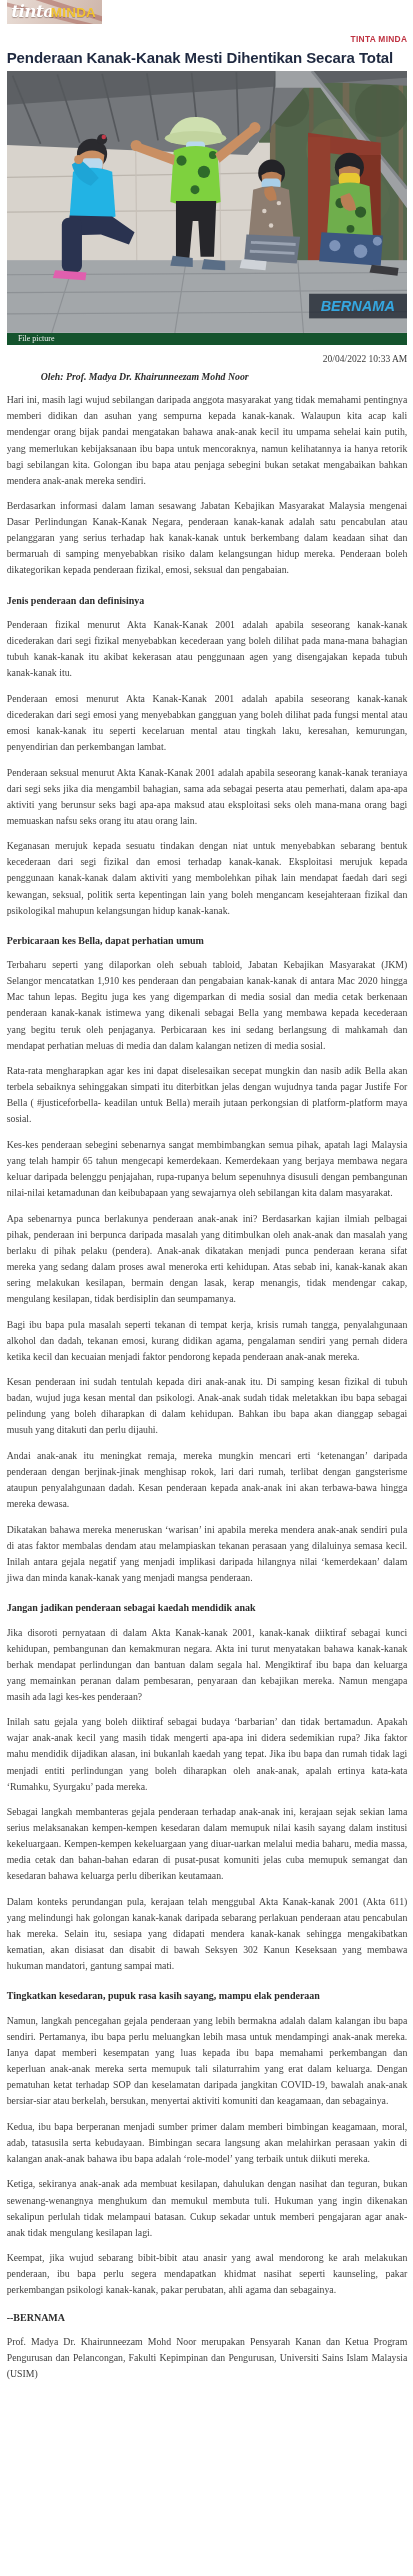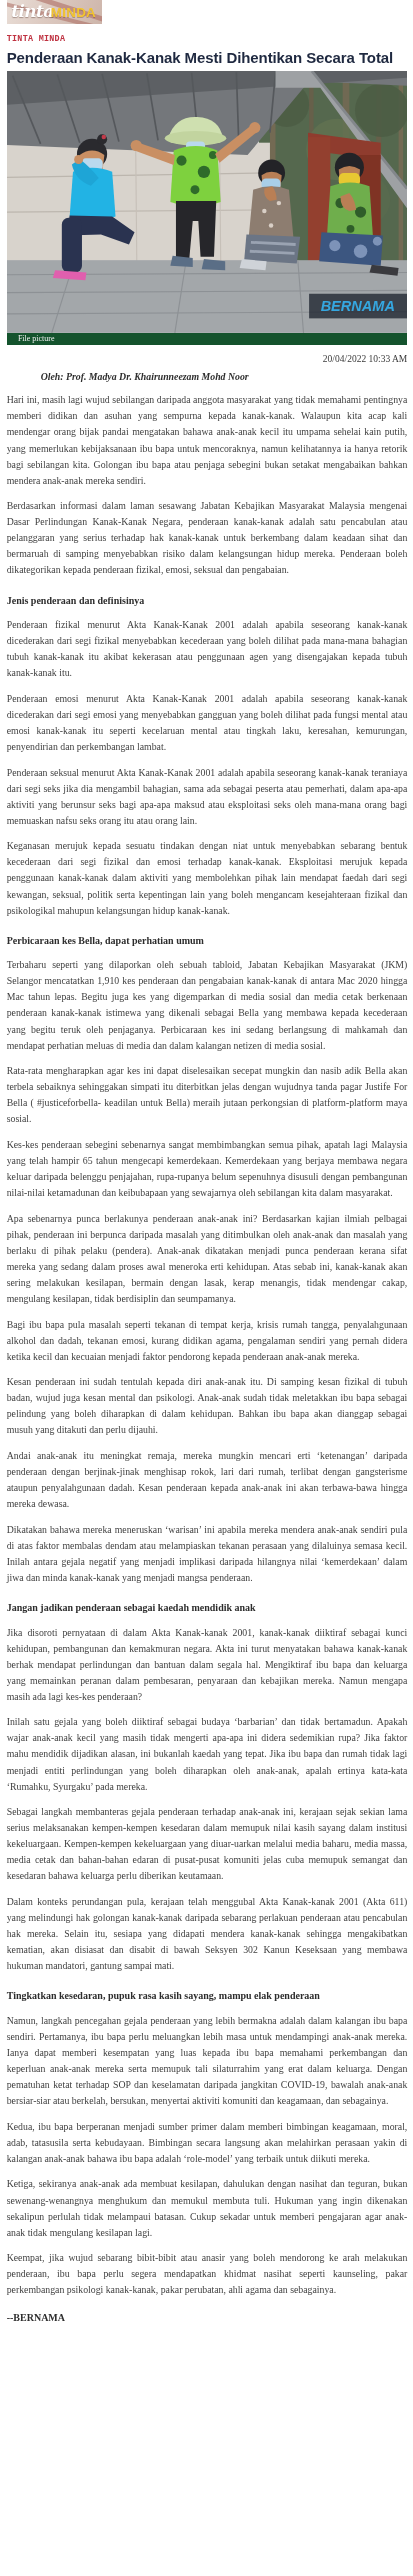--- a/index.html
+++ b/index.html
@@ -7,21 +7,21 @@
   .page{padding:0 6.7px;}
 
   
   .logo{position:relative;width:95px;height:24px;overflow:hidden;background:linear-gradient(115deg,#e9ded7 0%,#dcc9c0 45%,#cdb5aa 100%);}
   .logo .stripe1{position:absolute;left:-11.2px;top:3.4px;width:129px;height:5px;background:#b0736a;opacity:.65;transform:rotate(18deg);}
   .logo .stripe2{position:absolute;left:-17px;top:14.6px;width:134px;height:3.9px;background:#a65f55;opacity:.5;transform:rotate(14deg);}
   .logo .script{position:absolute;left:4.5px;top:0.6px;font-family:"DejaVu Serif",serif;font-style:italic;font-weight:bold;font-size:17px;color:#ffffff;text-shadow:0 0.6px 1.1px rgba(90,60,50,.45);letter-spacing:-0.6px;}
   .logo .bold{position:absolute;left:44px;top:5px;font-family:"Liberation Sans",sans-serif;font-weight:bold;font-size:13.4px;color:#f2c430;letter-spacing:0.3px;text-shadow:0 0.6px 0.6px rgba(90,60,50,.35);}
 
   
-  .category{margin-top:10px;font-family:Liberation Mono, monospace;font-weight:bold;font-size:8.4px;letter-spacing:0.3px;color:#bf3241;}
+  .category{margin-top:10px;font-family:Liberation Sans, sans-serif;font-weight:bold;font-size:8.4px;letter-spacing:0.3px;color:#bf3241;text-align:right;}
   h1.headline{margin:4.5px 0 5.6px;font-family:"Liberation Sans",sans-serif;font-weight:bold;font-size:15px;line-height:1.15;color:#1f2940;letter-spacing:-0.1px;}
 
   
   .photo-wrap{width:400px;}
   .photo-wrap svg{display:block;}
   .caption-bar{width:400px;height:11.2px;background:#14532d;color:#f2f2f2;font-family:"Liberation Serif",serif;font-size:8px;line-height:11.2px;padding-left:11.2px;box-sizing:border-box;}
 
   .dateline{margin-top:9px;text-align:right;font-size:9.5px;color:#3a3a3a;}
   .byline{margin-top:7.8px;font-size:9.8px;font-weight:bold;font-style:italic;color:#2e2e2e;padding-left:34px;}
 
@@ -185,18 +185,19 @@
       <p class="para">Dikatakan bahawa mereka meneruskan ‘warisan’ ini apabila mereka mendera anak-anak sendiri pula di atas faktor membalas dendam atau melampiaskan tekanan perasaan yang dilaluinya semasa kecil. Inilah antara gejala negatif yang menjadi implikasi daripada hilangnya nilai ‘kemerdekaan’ dalam jiwa dan minda kanak-kanak yang menjadi mangsa penderaan.</p>
       <h2 class="subhead">Jangan jadikan penderaan sebagai kaedah mendidik anak</h2>
       <p class="para">Jika disoroti pernyataan di dalam Akta Kanak-kanak 2001, kanak-kanak diiktiraf sebagai kunci kehidupan, pembangunan dan kemakmuran negara. Akta ini turut menyatakan bahawa kanak-kanak berhak mendapat perlindungan dan bantuan dalam segala hal. Mengiktiraf ibu bapa dan keluarga yang memainkan peranan dalam pembesaran, penyaraan dan kebajikan mereka. Namun mengapa masih ada lagi kes-kes penderaan?</p>
       <p class="para">Inilah satu gejala yang boleh diiktiraf sebagai budaya ‘barbarian’ dan tidak bertamadun. Apakah wajar anak-anak kecil yang masih tidak mengerti apa-apa ini didera sedemikian rupa? Jika faktor mahu mendidik dijadikan alasan, ini bukanlah kaedah yang tepat. Jika ibu bapa dan rumah tidak lagi menjadi entiti perlindungan yang boleh diharapkan oleh anak-anak, apalah ertinya kata-kata ‘Rumahku, Syurgaku’ pada mereka.</p>
       <p class="para">Sebagai langkah membanteras gejala penderaan terhadap anak-anak ini, kerajaan sejak sekian lama serius melaksanakan kempen-kempen kesedaran dalam memupuk nilai kasih sayang dalam institusi kekeluargaan. Kempen-kempen kekeluargaan yang diuar-uarkan melalui media baharu, media massa, media cetak dan bahan-bahan edaran di pusat-pusat komuniti jelas cuba memupuk semangat dan kesedaran bahawa keluarga perlu diberikan keutamaan.</p>
       <p class="para">Dalam konteks perundangan pula, kerajaan telah menggubal Akta Kanak-kanak 2001 (Akta 611) yang melindungi hak golongan kanak-kanak daripada sebarang perlakuan penderaan atau pencabulan hak mereka. Selain itu, sesiapa yang didapati mendera kanak-kanak sehingga mengakibatkan kematian, akan disiasat dan disabit di bawah Seksyen 302 Kanun Keseksaan yang membawa hukuman mandatori, gantung sampai mati.</p>
       <h2 class="subhead">Tingkatkan kesedaran, pupuk rasa kasih sayang, mampu elak penderaan</h2>
       <p class="para">Namun, langkah pencegahan gejala penderaan yang lebih bermakna adalah dalam kalangan ibu bapa sendiri. Pertamanya, ibu bapa perlu meluangkan lebih masa untuk mendampingi anak-anak mereka. Ianya dapat memberi kesempatan yang luas kepada ibu bapa memahami perkembangan dan keperluan anak-anak mereka serta memupuk tali silaturrahim yang erat dalam keluarga. Dengan pematuhan ketat terhadap SOP dan keselamatan daripada jangkitan COVID-19, bawalah anak-anak bersiar-siar atau berkelah, bersukan, menyertai aktiviti komuniti dan keagamaan, dan sebagainya.</p>
       <p class="para">Kedua, ibu bapa berperanan menjadi sumber primer dalam memberi bimbingan keagamaan, moral, adab, tatasusila serta kebudayaan. Bimbingan secara langsung akan melahirkan perasaan yakin di kalangan anak-anak bahawa ibu bapa adalah ‘role-model’ yang terbaik untuk diikuti mereka.</p>
       <p class="para">Ketiga, sekiranya anak-anak ada membuat kesilapan, dahulukan dengan nasihat dan teguran, bukan sewenang-wenangnya menghukum dan memukul membuta tuli. Hukuman yang ingin dikenakan sekalipun perlulah tidak melampaui batasan. Cukup sekadar untuk memberi pengajaran agar anak-anak tidak mengulang kesilapan lagi.</p>
-      <p class="para">Keempat, jika wujud sebarang bibit-bibit atau anasir yang boleh mendorong ke arah melakukan penderaan, ibu bapa perlu segera mendapatkan khidmat nasihat seperti kaunseling, pakar perkembangan psikologi kanak-kanak, pakar perubatan, ahli agama dan sebagainya.</p>
+      <p class="para">Keempat, jika wujud sebarang bibit-bibit atau anasir yang awal mendorong ke arah melakukan penderaan, ibu bapa perlu segera mendapatkan khidmat nasihat seperti kaunseling, pakar perkembangan psikologi kanak-kanak, pakar perubatan, ahli agama dan sebagainya.</p>
       <p class="sig">--BERNAMA</p>
+      <p class="para">Prof. Madya Dr. Khairunneezam Mohd Noor merupakan Pensyarah Kanan dan Ketua Program Pengurusan dan Pelancongan, Fakulti Kepimpinan dan Pengurusan, Universiti Sains Islam Malaysia (USIM)</p>
     </div>
 
 </div>
 
 
 </body></html>

